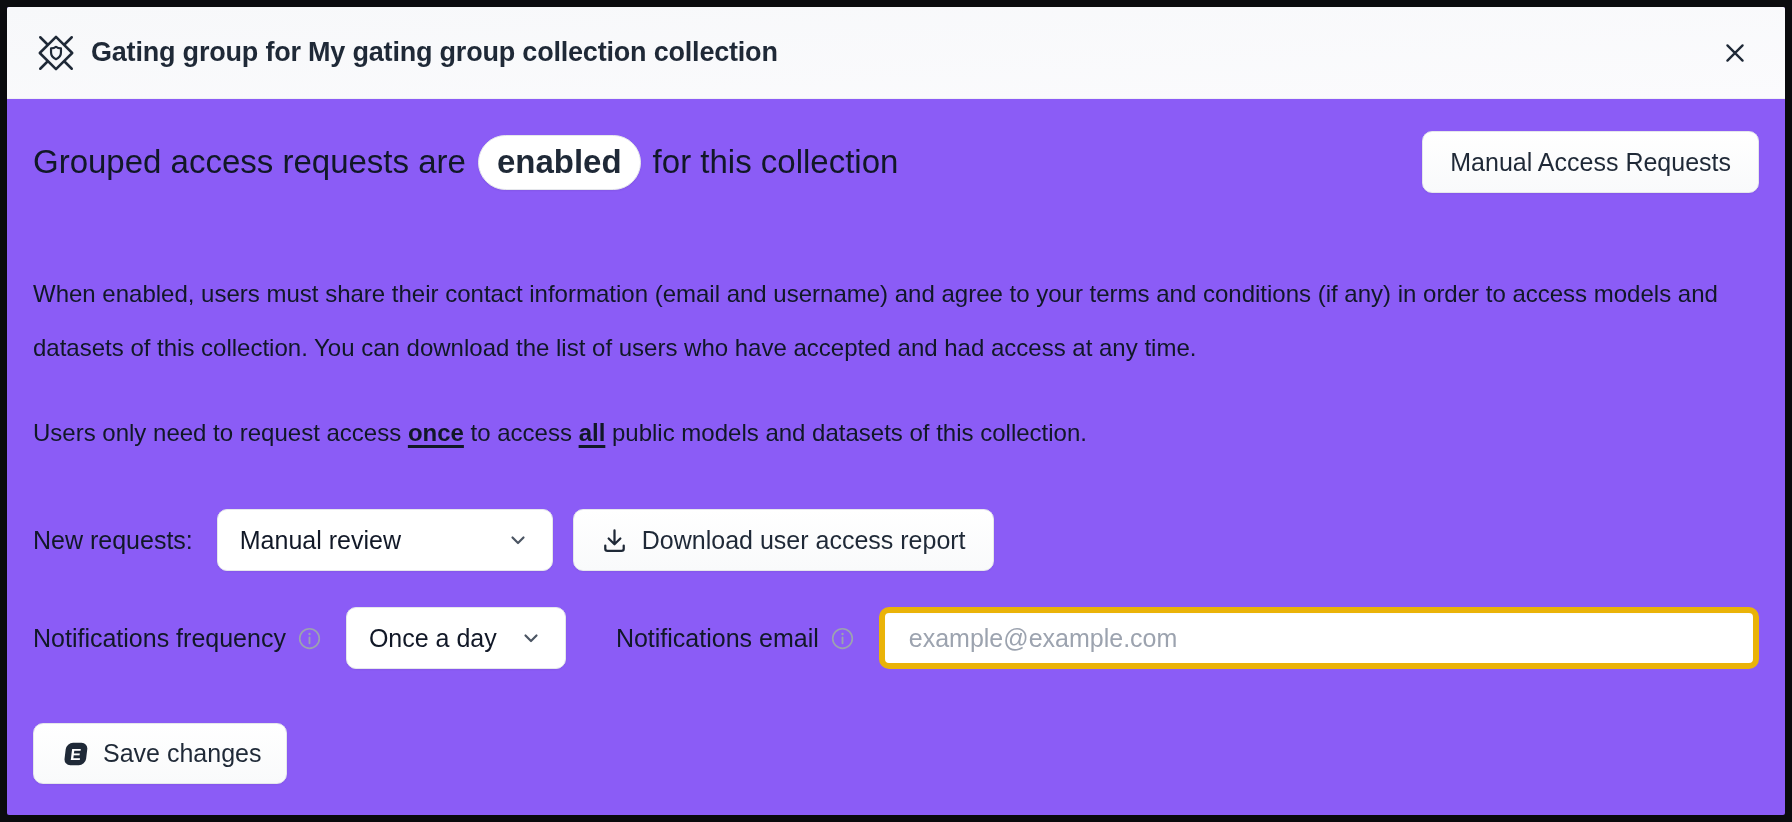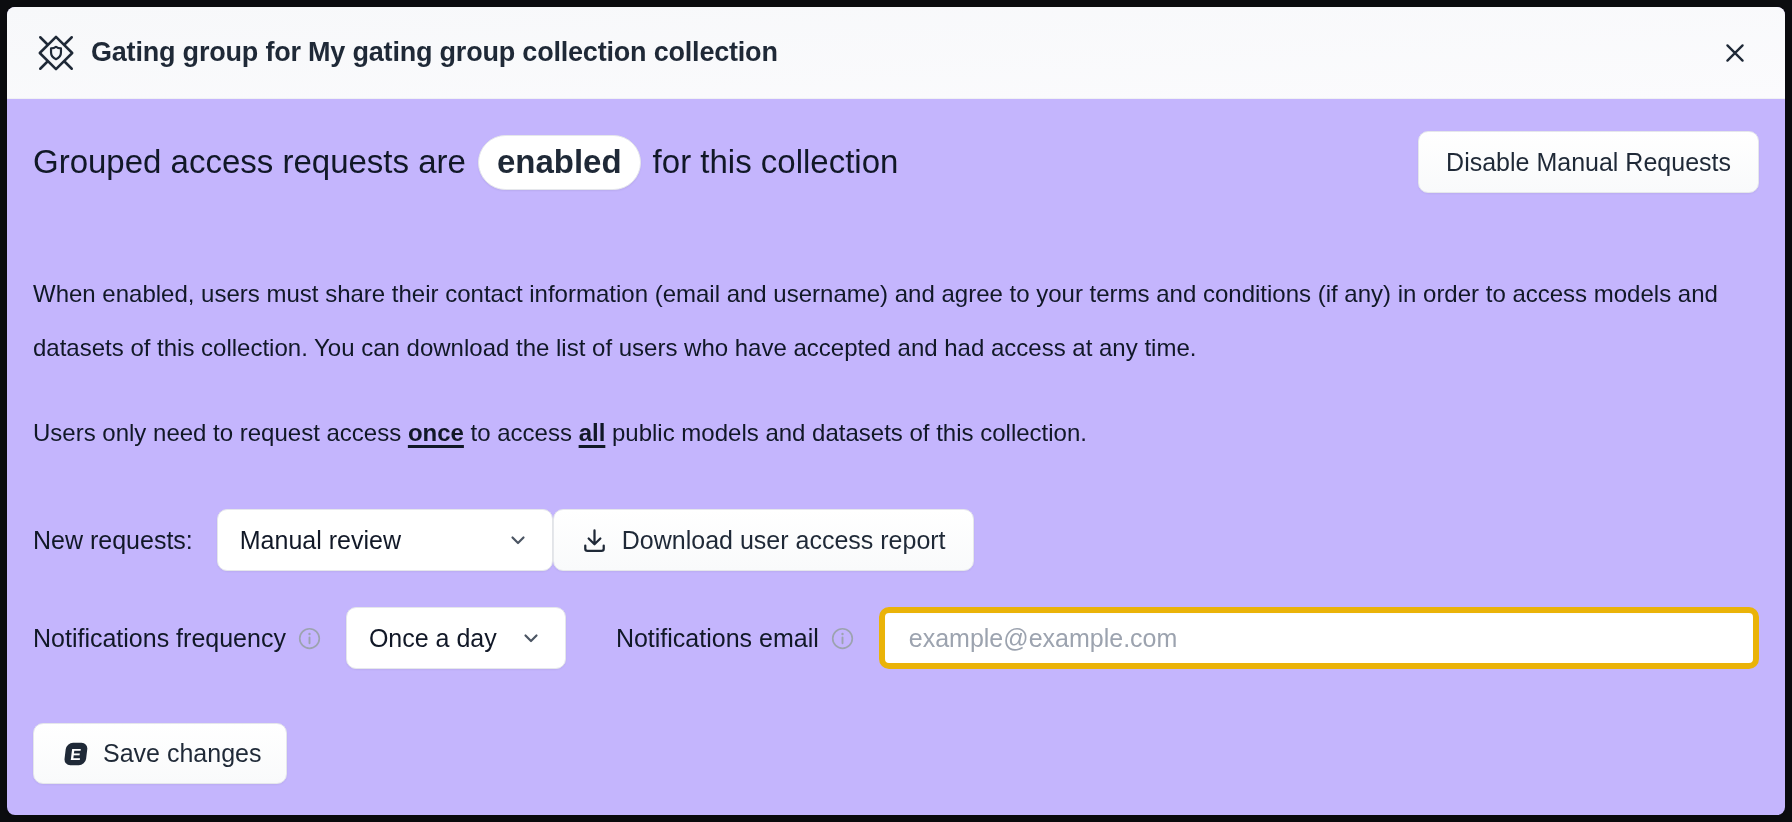--- a/index.html
+++ b/index.html
@@ -6,22 +6,22 @@
   html, body { width: 1792px; height: 822px; }
   body {
     background: #0d0e11;
     font-family: "Liberation Sans", "DejaVu Sans", sans-serif;
     color: #1f2937;
     overflow: hidden;
   }
   .modal {
     position: absolute;
     left: 7px; top: 7px; right: 7px; bottom: 7px;
-    background: #c4b5fd;
-    border-radius: 8px;
+    background: #8b5cf6;
+    border-radius: 2px;
     display: flex;
     flex-direction: column;
     overflow: hidden;
     box-shadow: 0 10px 40px rgba(0,0,0,.45);
   }
   .modal-header {
     display: flex;
     align-items: center;
     height: 92px;
     padding: 0 28px;
@@ -113,21 +113,21 @@
     padding: 0 22px;
     border: 1px solid #e5e7eb;
     border-radius: 10px;
     background: #ffffff;
     box-shadow: 0 1px 2px rgba(0,0,0,.05);
     font-size: 25px;
     color: #111827;
     cursor: pointer;
   }
   .select-requests { width: 336px; margin-left: 24px; }
-  .download-btn { }
+  .download-btn { margin-left: 20px; }
   .row-notifications {
     margin-top: 36px;
     display: flex;
     align-items: center;
   }
   .info-icon { margin-left: 11px; display: inline-flex; }
   .select-frequency { width: 220px; margin-left: 24px; }
   .email-label { margin-left: 50px; }
   .email-input {
     flex: 1;
@@ -172,21 +172,21 @@
   </div>
 
   <div class="modal-body">
 
     <div class="status-row">
       <div class="status-text">
         <span>Grouped access requests are</span>
         <span class="badge">enabled</span>
         <span>for this collection</span>
       </div>
-      <button class="btn disable-btn">Disable Manual Requests</button>
+      <button class="btn disable-btn">Manual Access Requests</button>
     </div>
 
     <p class="desc">When enabled, users must share their contact information (email and username) and agree to your terms and conditions (if any) in order to access models and datasets of this collection. You can download the list of users who have accepted and had access at any time.</p>
 
     <p class="once-note">
       <span>Users only need to request access</span>
       <strong>once</strong>
       <span>to access</span>
       <strong>all</strong>
       <span>public models and datasets of this collection.</span>

